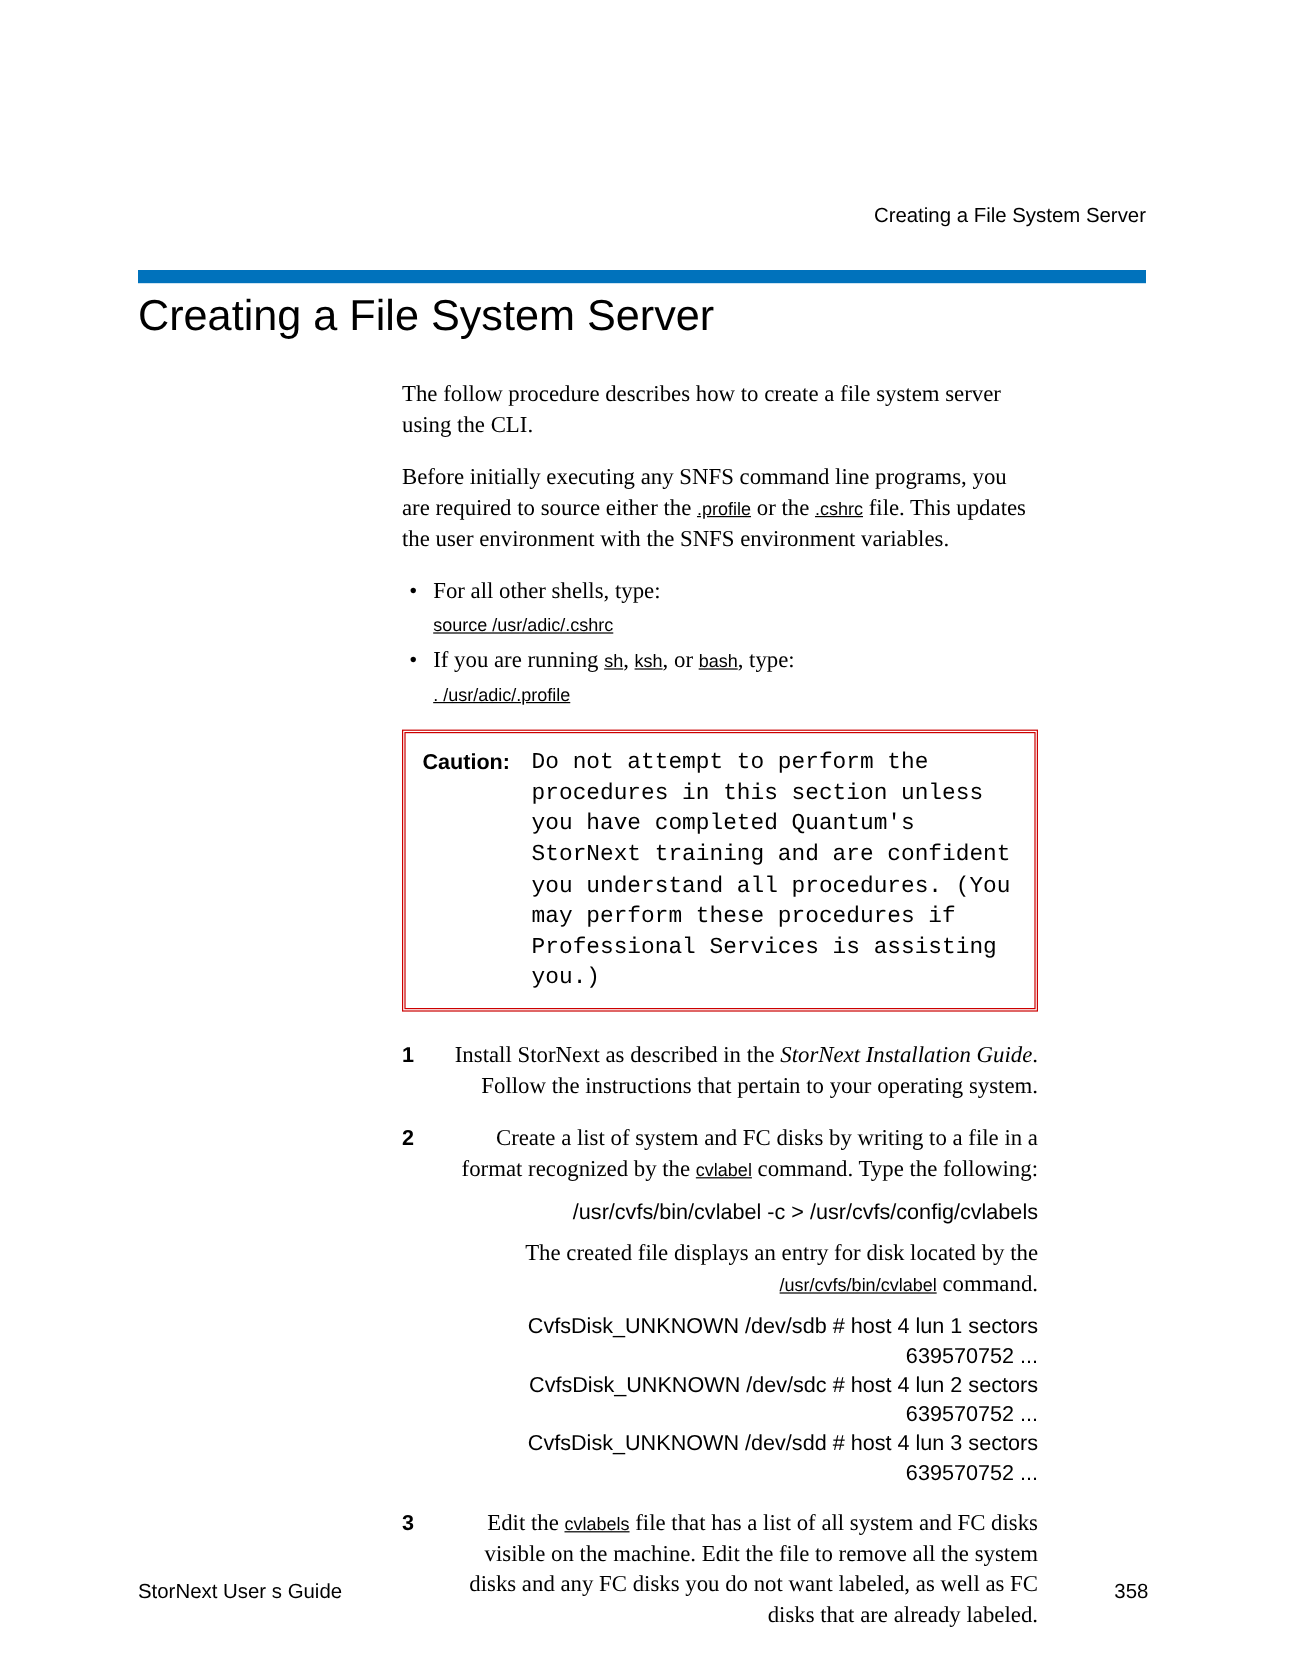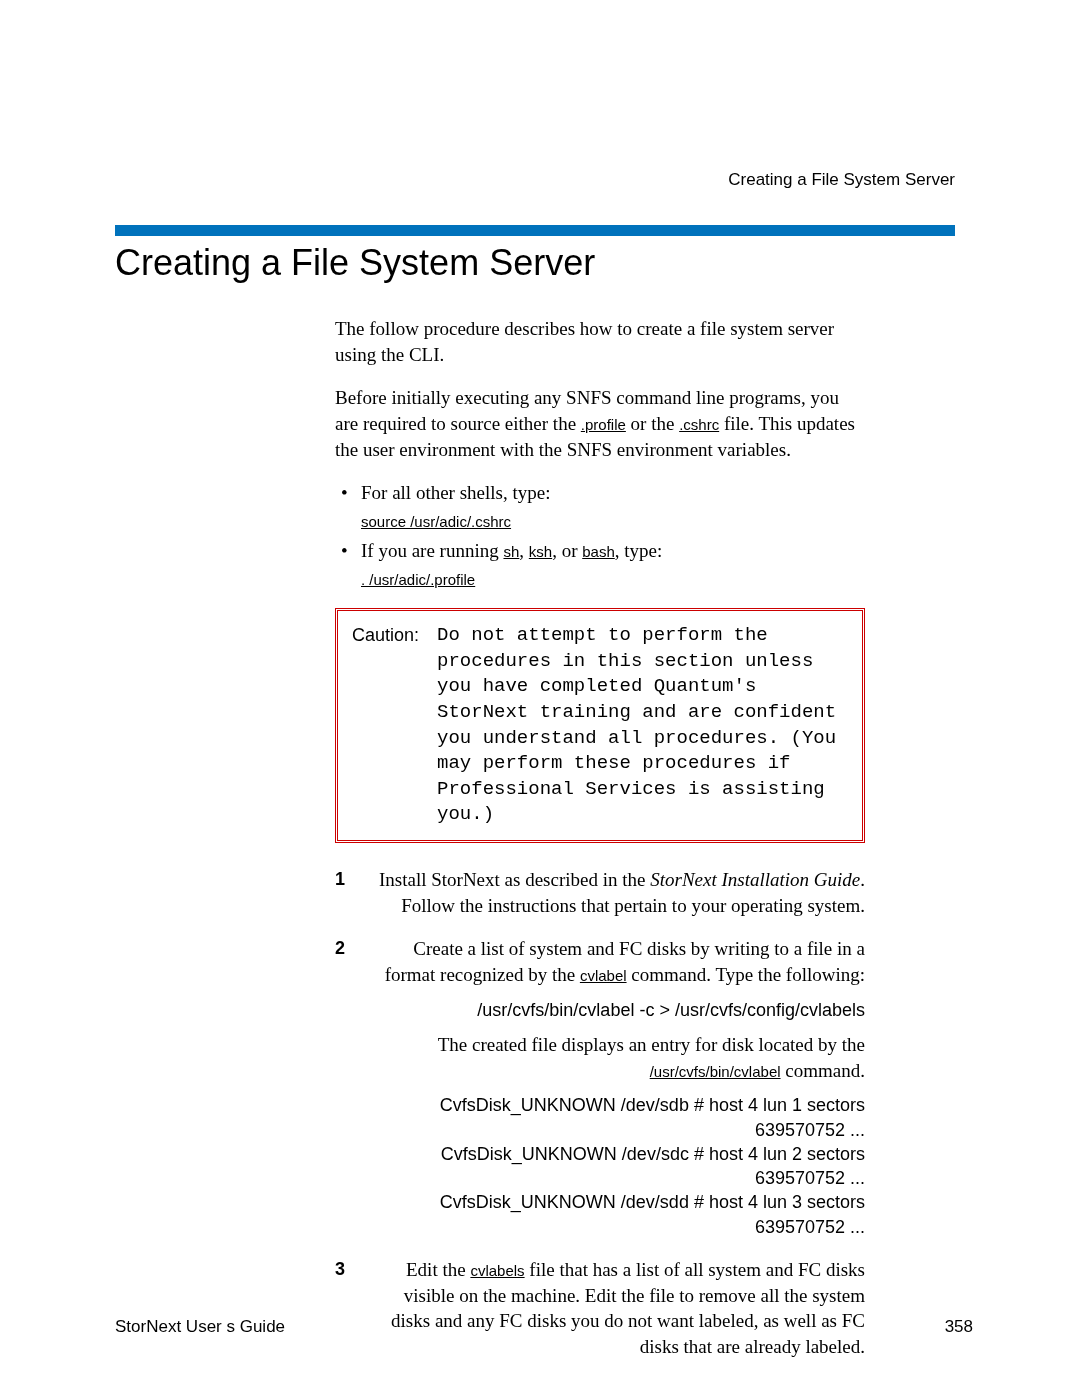--- a/index.html
+++ b/index.html
@@ -67,21 +67,21 @@
   .sub { margin-top: 6px; }
   .caution-box {
     border: 3.5px double #cc0000;
     padding: 12px 14px 12px 14px;
     margin: 16px 0 24px 0;
     display: flex;
     gap: 18px;
   }
   .caution-label {
     font-family: Helvetica, Arial, sans-serif;
-    font-weight: 400;
+    font-weight: 700;
     font-size: 18px;
     flex: 0 0 auto;
   }
   .caution-text {
     font-family: Liberation Mono, monospace;
     font-size: 19px;
     line-height: 1.35;
   }
   ol.steps {
     list-style: none;
@@ -110,21 +110,21 @@
     font-family: Helvetica, Arial, sans-serif;
     font-size: 18px;
     margin-top: 10px;
     line-height: 1.35;
   }
   .italic { font-style: italic; }
   .footer {
     position: absolute;
     bottom: 60px;
     left: 115px;
-    right: 107px;
+    right: 123px;
     display: flex;
     justify-content: space-between;
     font-family: Helvetica, Arial, sans-serif;
     font-size: 17px;
   }
 </style>
 </head>
 <body>
 
 <div class="page">

